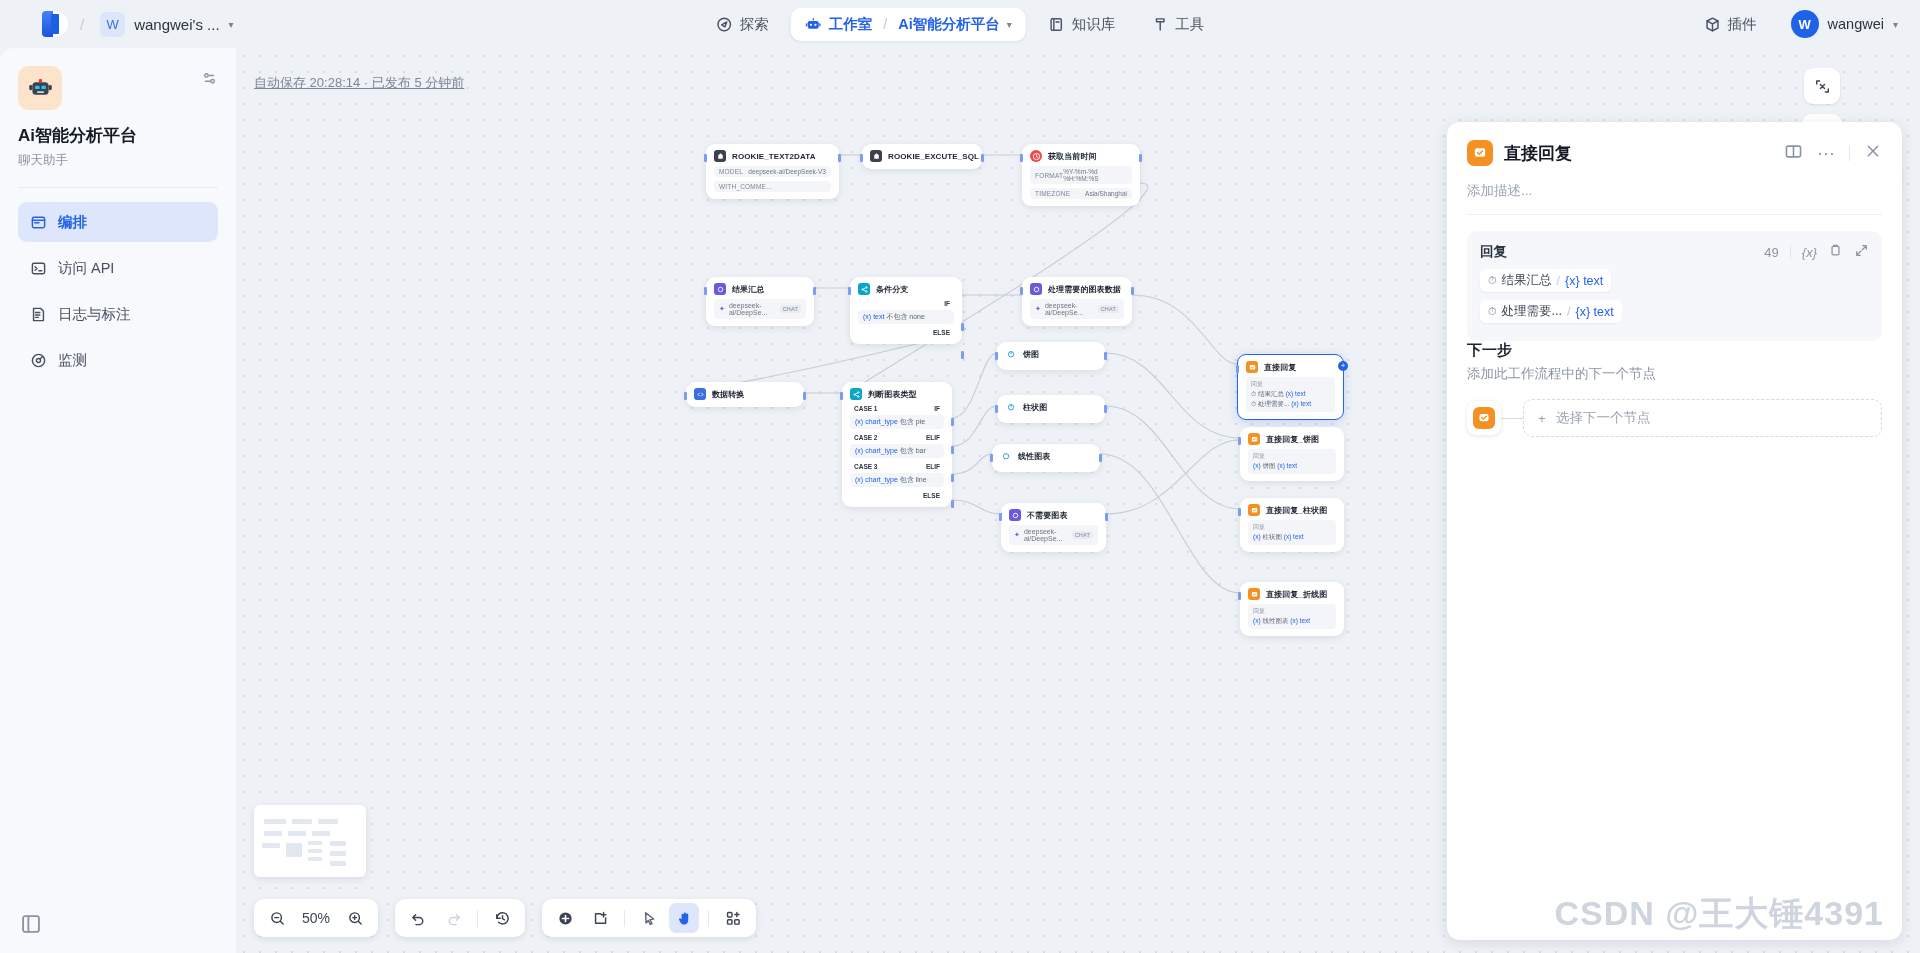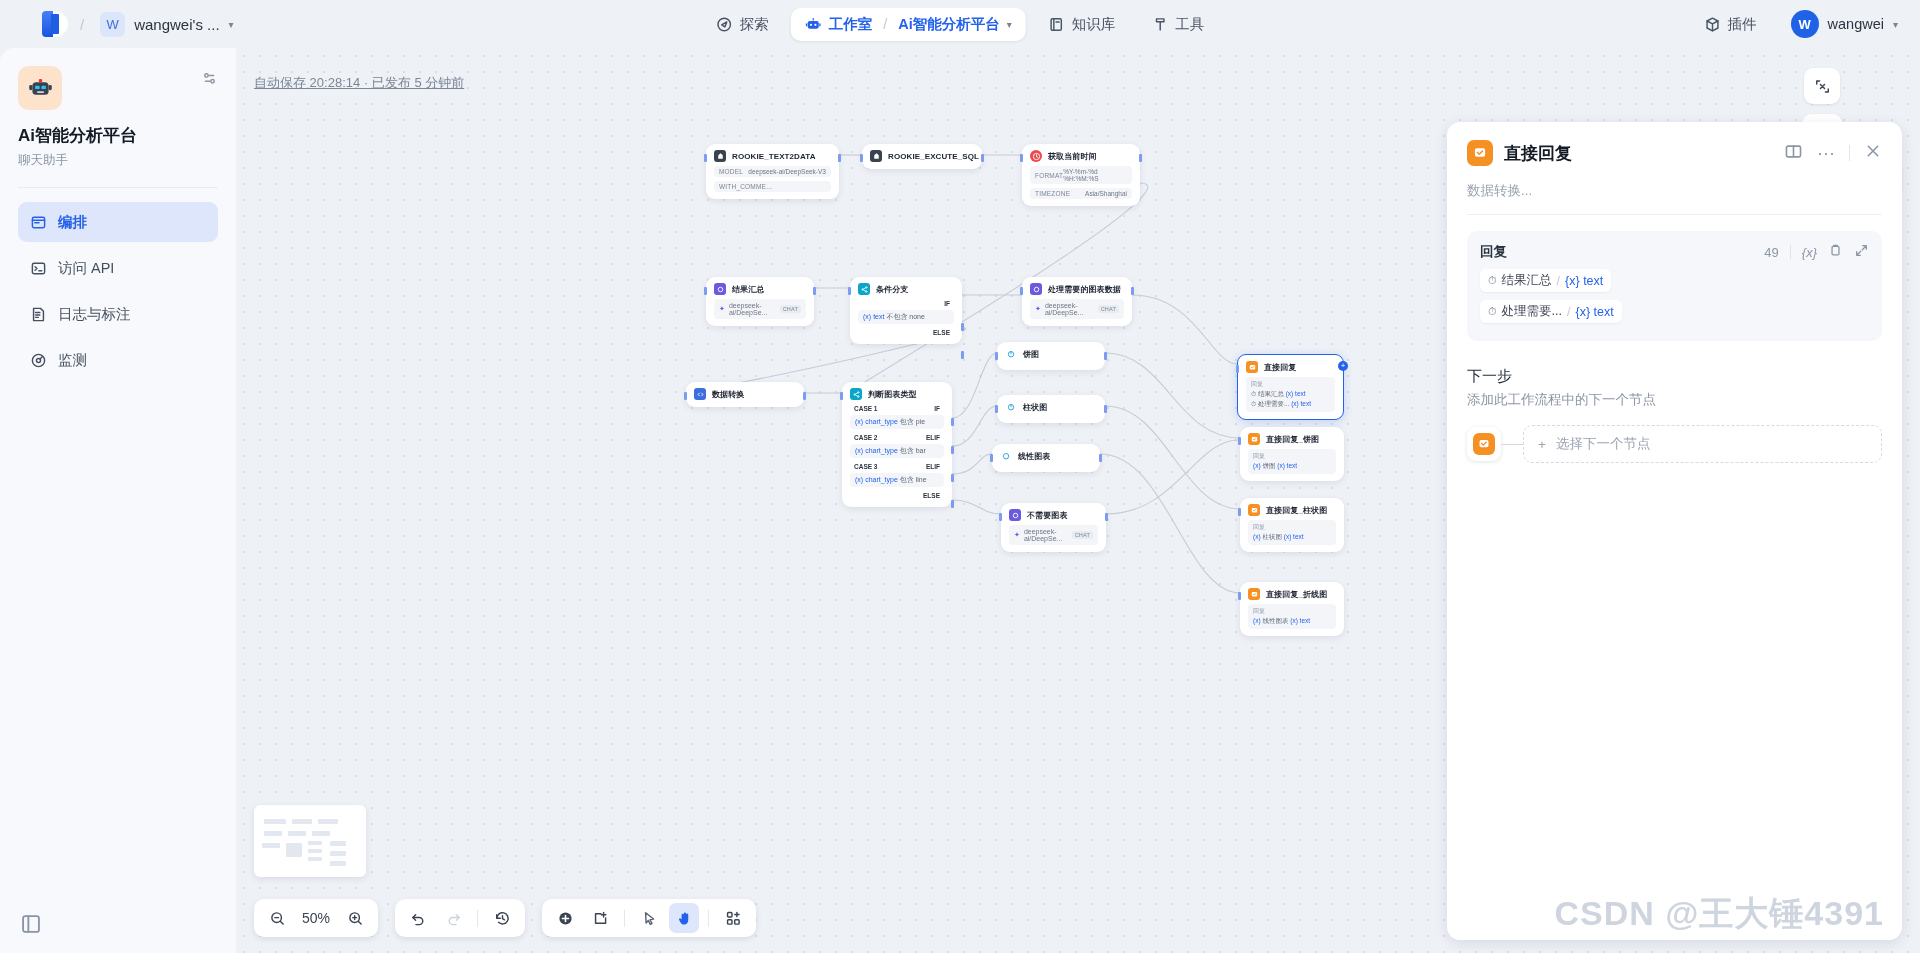--- a/index.html
+++ b/index.html
@@ -228,21 +228,21 @@
   .rp-card-title { font-size:13.5px; font-weight:bold; color:#2b3440; }
   .rp-card-tools { margin-left:auto; display:flex; align-items:center; gap:11px; color:#8b95a5; font-size:13px; }
   .rp-card-tools .vl { width:1px;height:14px;background:#dfe3ea; }
   .var-chip {
     display:inline-flex; align-items:center; gap:5px; background:#fff; border-radius:6px;
     padding:3px 8px; font-size:12.5px; color:#3b4453; margin-top:8px;
     box-shadow:0 1px 2px rgba(25,35,60,.06);
   }
   .var-chip .slash { color:#c3c9d4; }
   .var-chip .t { color:#2462ea; }
-  .next-title { font-size:15px; font-weight:normal; color:#1d2430; margin-top:26px; }
+  .next-title { font-size:15px; font-weight:bold; color:#1d2430; }
   .next-sub { font-size:13.5px; color:#8b95a5; margin-top:5px; }
   .next-row { display:flex; align-items:center; margin-top:16px; }
   .next-icon-wrap {
     width:34px;height:34px;border-radius:9px;background:#fff;
     box-shadow:0 1px 4px rgba(25,35,60,.12);display:flex;align-items:center;justify-content:center;
   }
   .next-icon { width:22px;height:22px;border-radius:6px;background:#f59023;
     display:flex;align-items:center;justify-content:center; }
   .next-conn { width:22px; height:1px; background:#d4d9e2; }
   .next-slot {
@@ -940,21 +940,21 @@
         <span style="font-size:18px;line-height:10px;">···</span>
         <span style="width:1px;height:16px;background:#e3e7ee;display:inline-block;"></span>
         <span>
           <svg viewBox="0 0 20 20" class="ic" width="18" height="18">
               <path d="M4.8 4.8l10.4 10.4M15.2 4.8L4.8 15.2"></path>
             </svg>
         </span>
       </span>
     </div>
 
-    <div class="rp-desc">数据转换...</div>
+    <div class="rp-desc">添加描述...</div>
     <div class="rp-div"></div>
 
     <div class="rp-card">
       <div class="rp-card-head">
         <span class="rp-card-title">回复</span>
         <span class="rp-card-tools">
           <span>49</span>
           <span class="vl"></span>
           <span style="font-style:italic;">{x}</span>
           <span>

